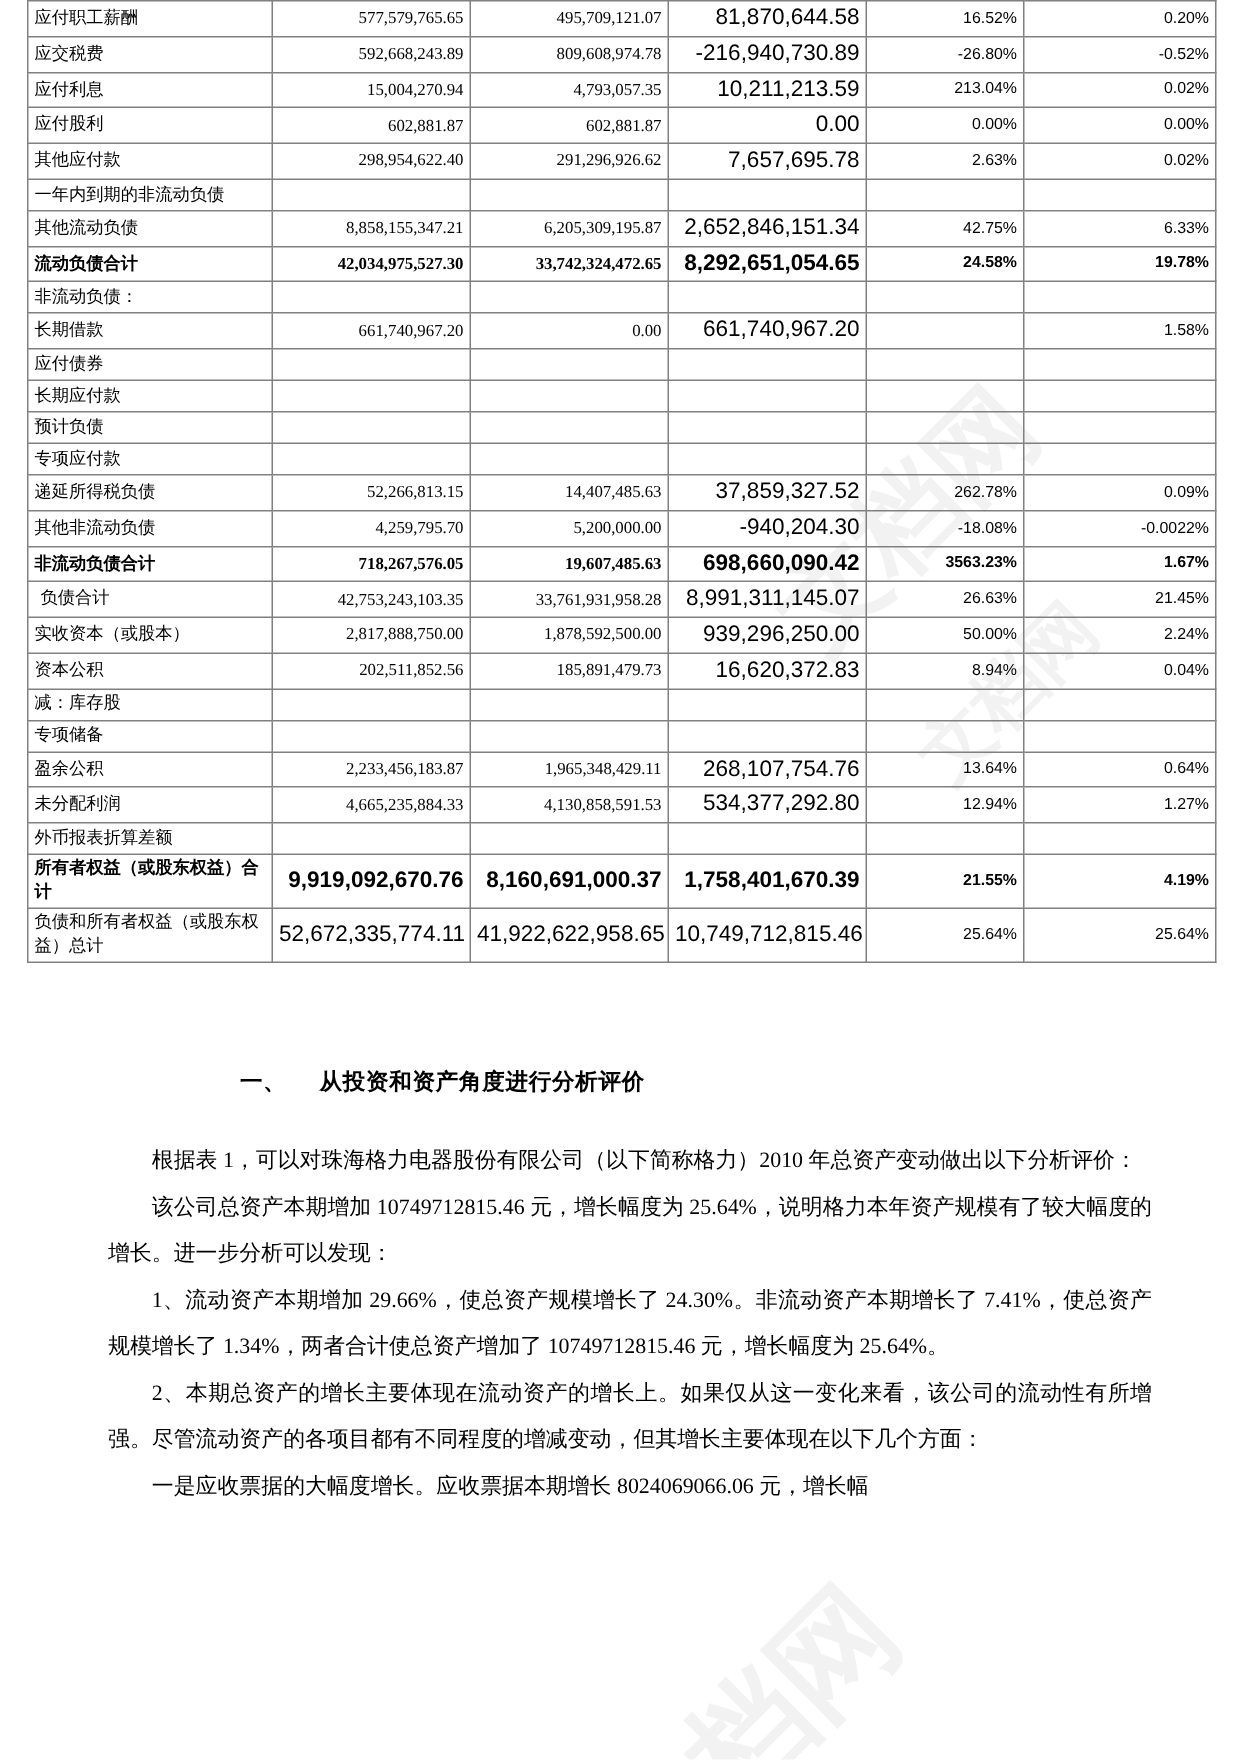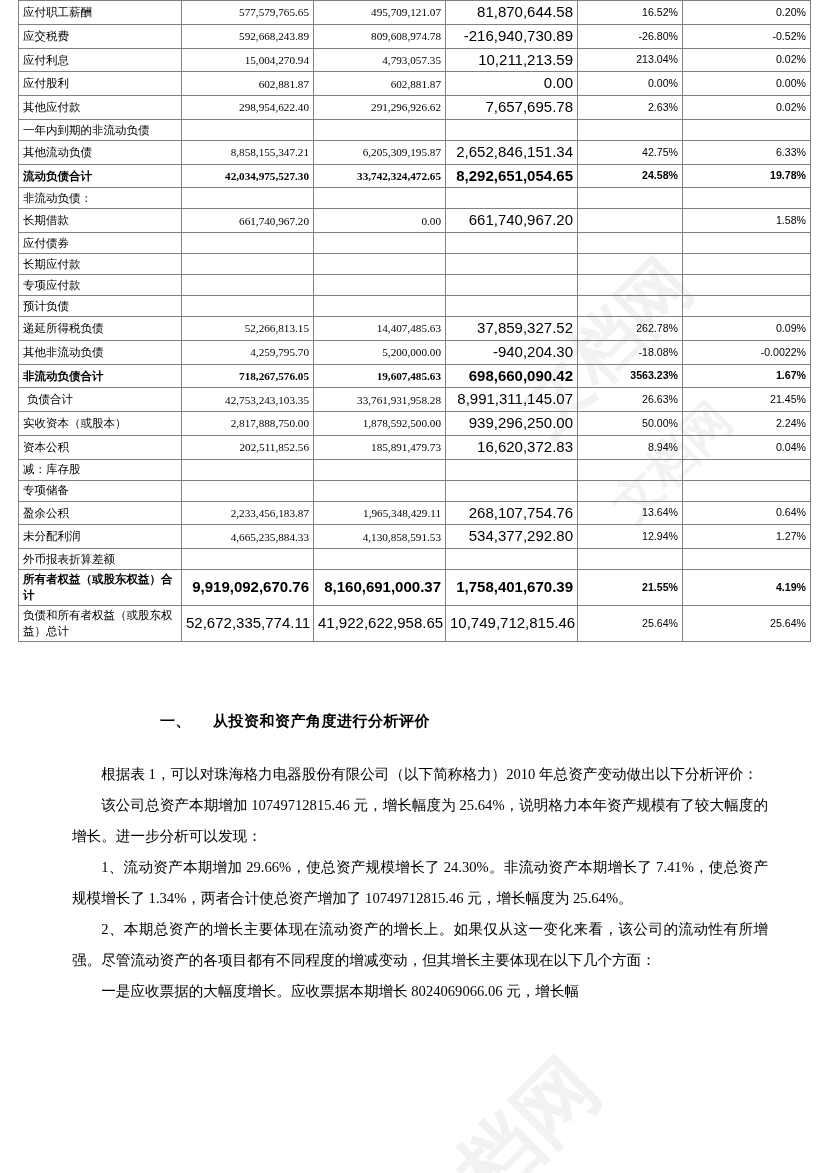--- a/index.html
+++ b/index.html
@@ -224,29 +224,29 @@
         </tr>
         <tr>
           <td class="label">长期应付款</td>
           <td class="num"></td>
           <td class="num"></td>
           <td class="num sans"></td>
           <td class="pct"></td>
           <td class="pct"></td>
         </tr>
         <tr>
+          <td class="label">预计负债</td>
+          <td class="num"></td>
+          <td class="num"></td>
+          <td class="num sans"></td>
+          <td class="pct"></td>
+          <td class="pct"></td>
+        </tr>
+        <tr>
           <td class="label">专项应付款</td>
-          <td class="num"></td>
-          <td class="num"></td>
-          <td class="num sans"></td>
-          <td class="pct"></td>
-          <td class="pct"></td>
-        </tr>
-        <tr>
-          <td class="label">预计负债</td>
           <td class="num"></td>
           <td class="num"></td>
           <td class="num sans"></td>
           <td class="pct"></td>
           <td class="pct"></td>
         </tr>
         <tr>
           <td class="label">递延所得税负债</td>
           <td class="num">52,266,813.15</td>
           <td class="num">14,407,485.63</td>

